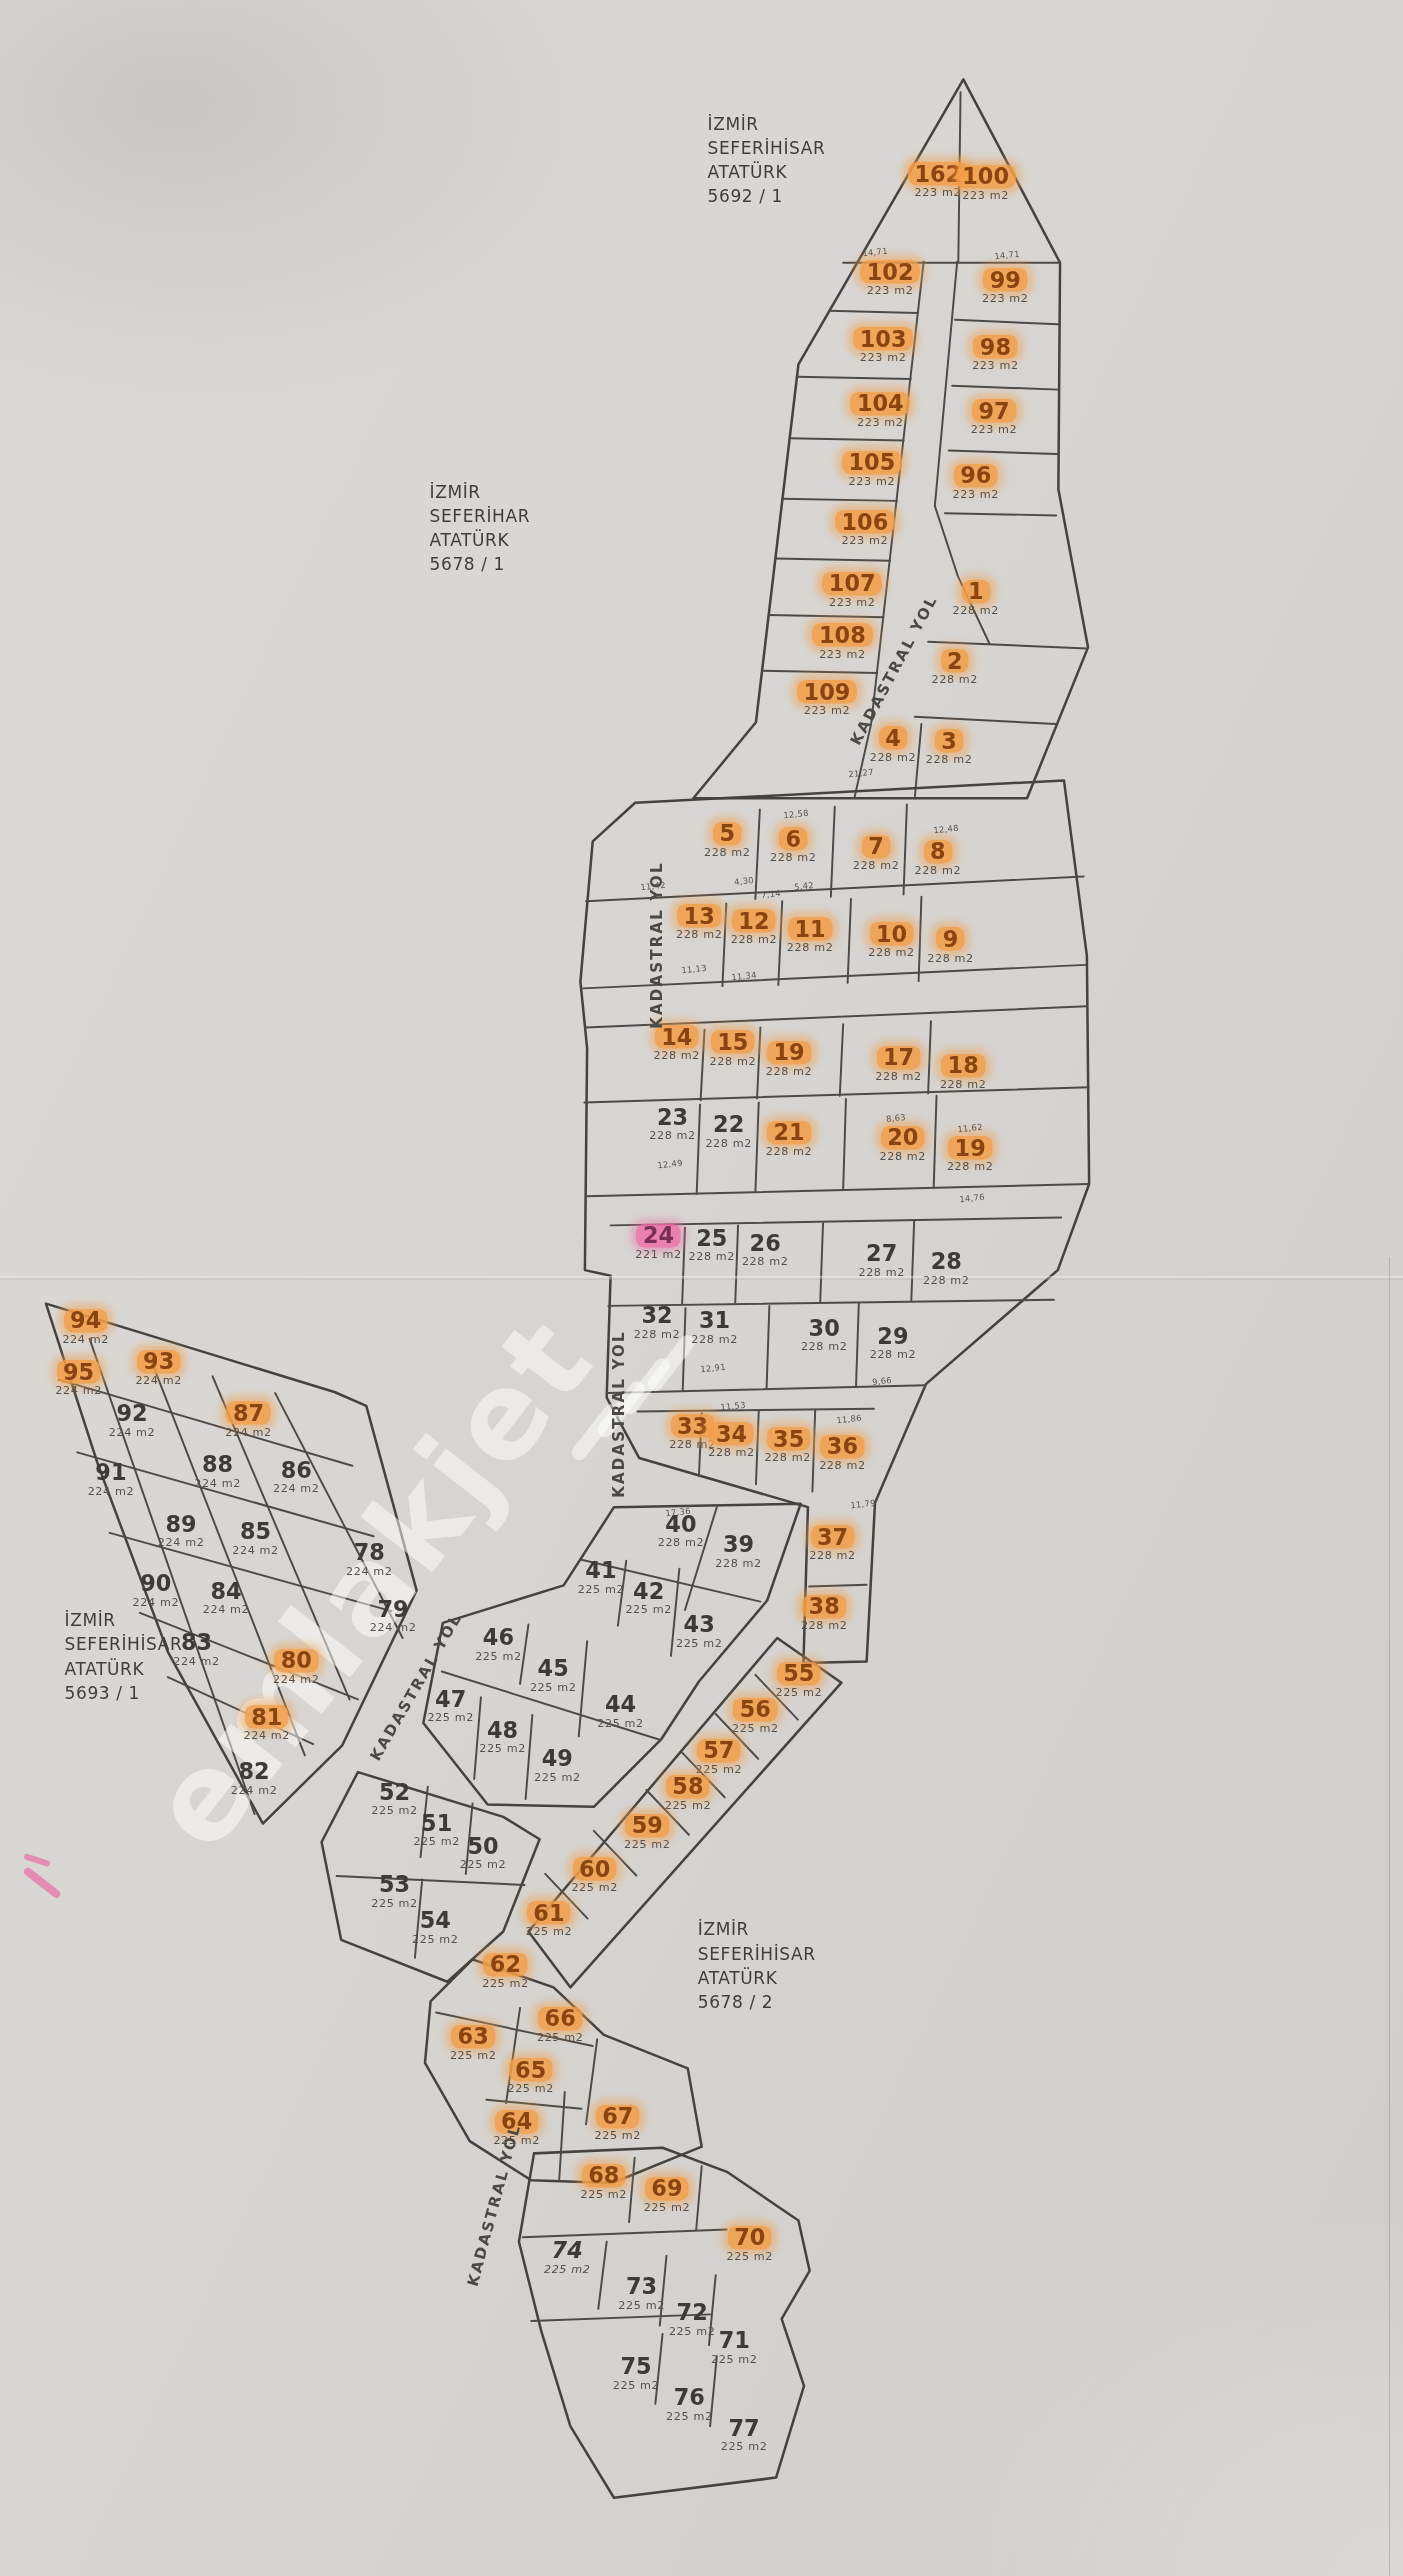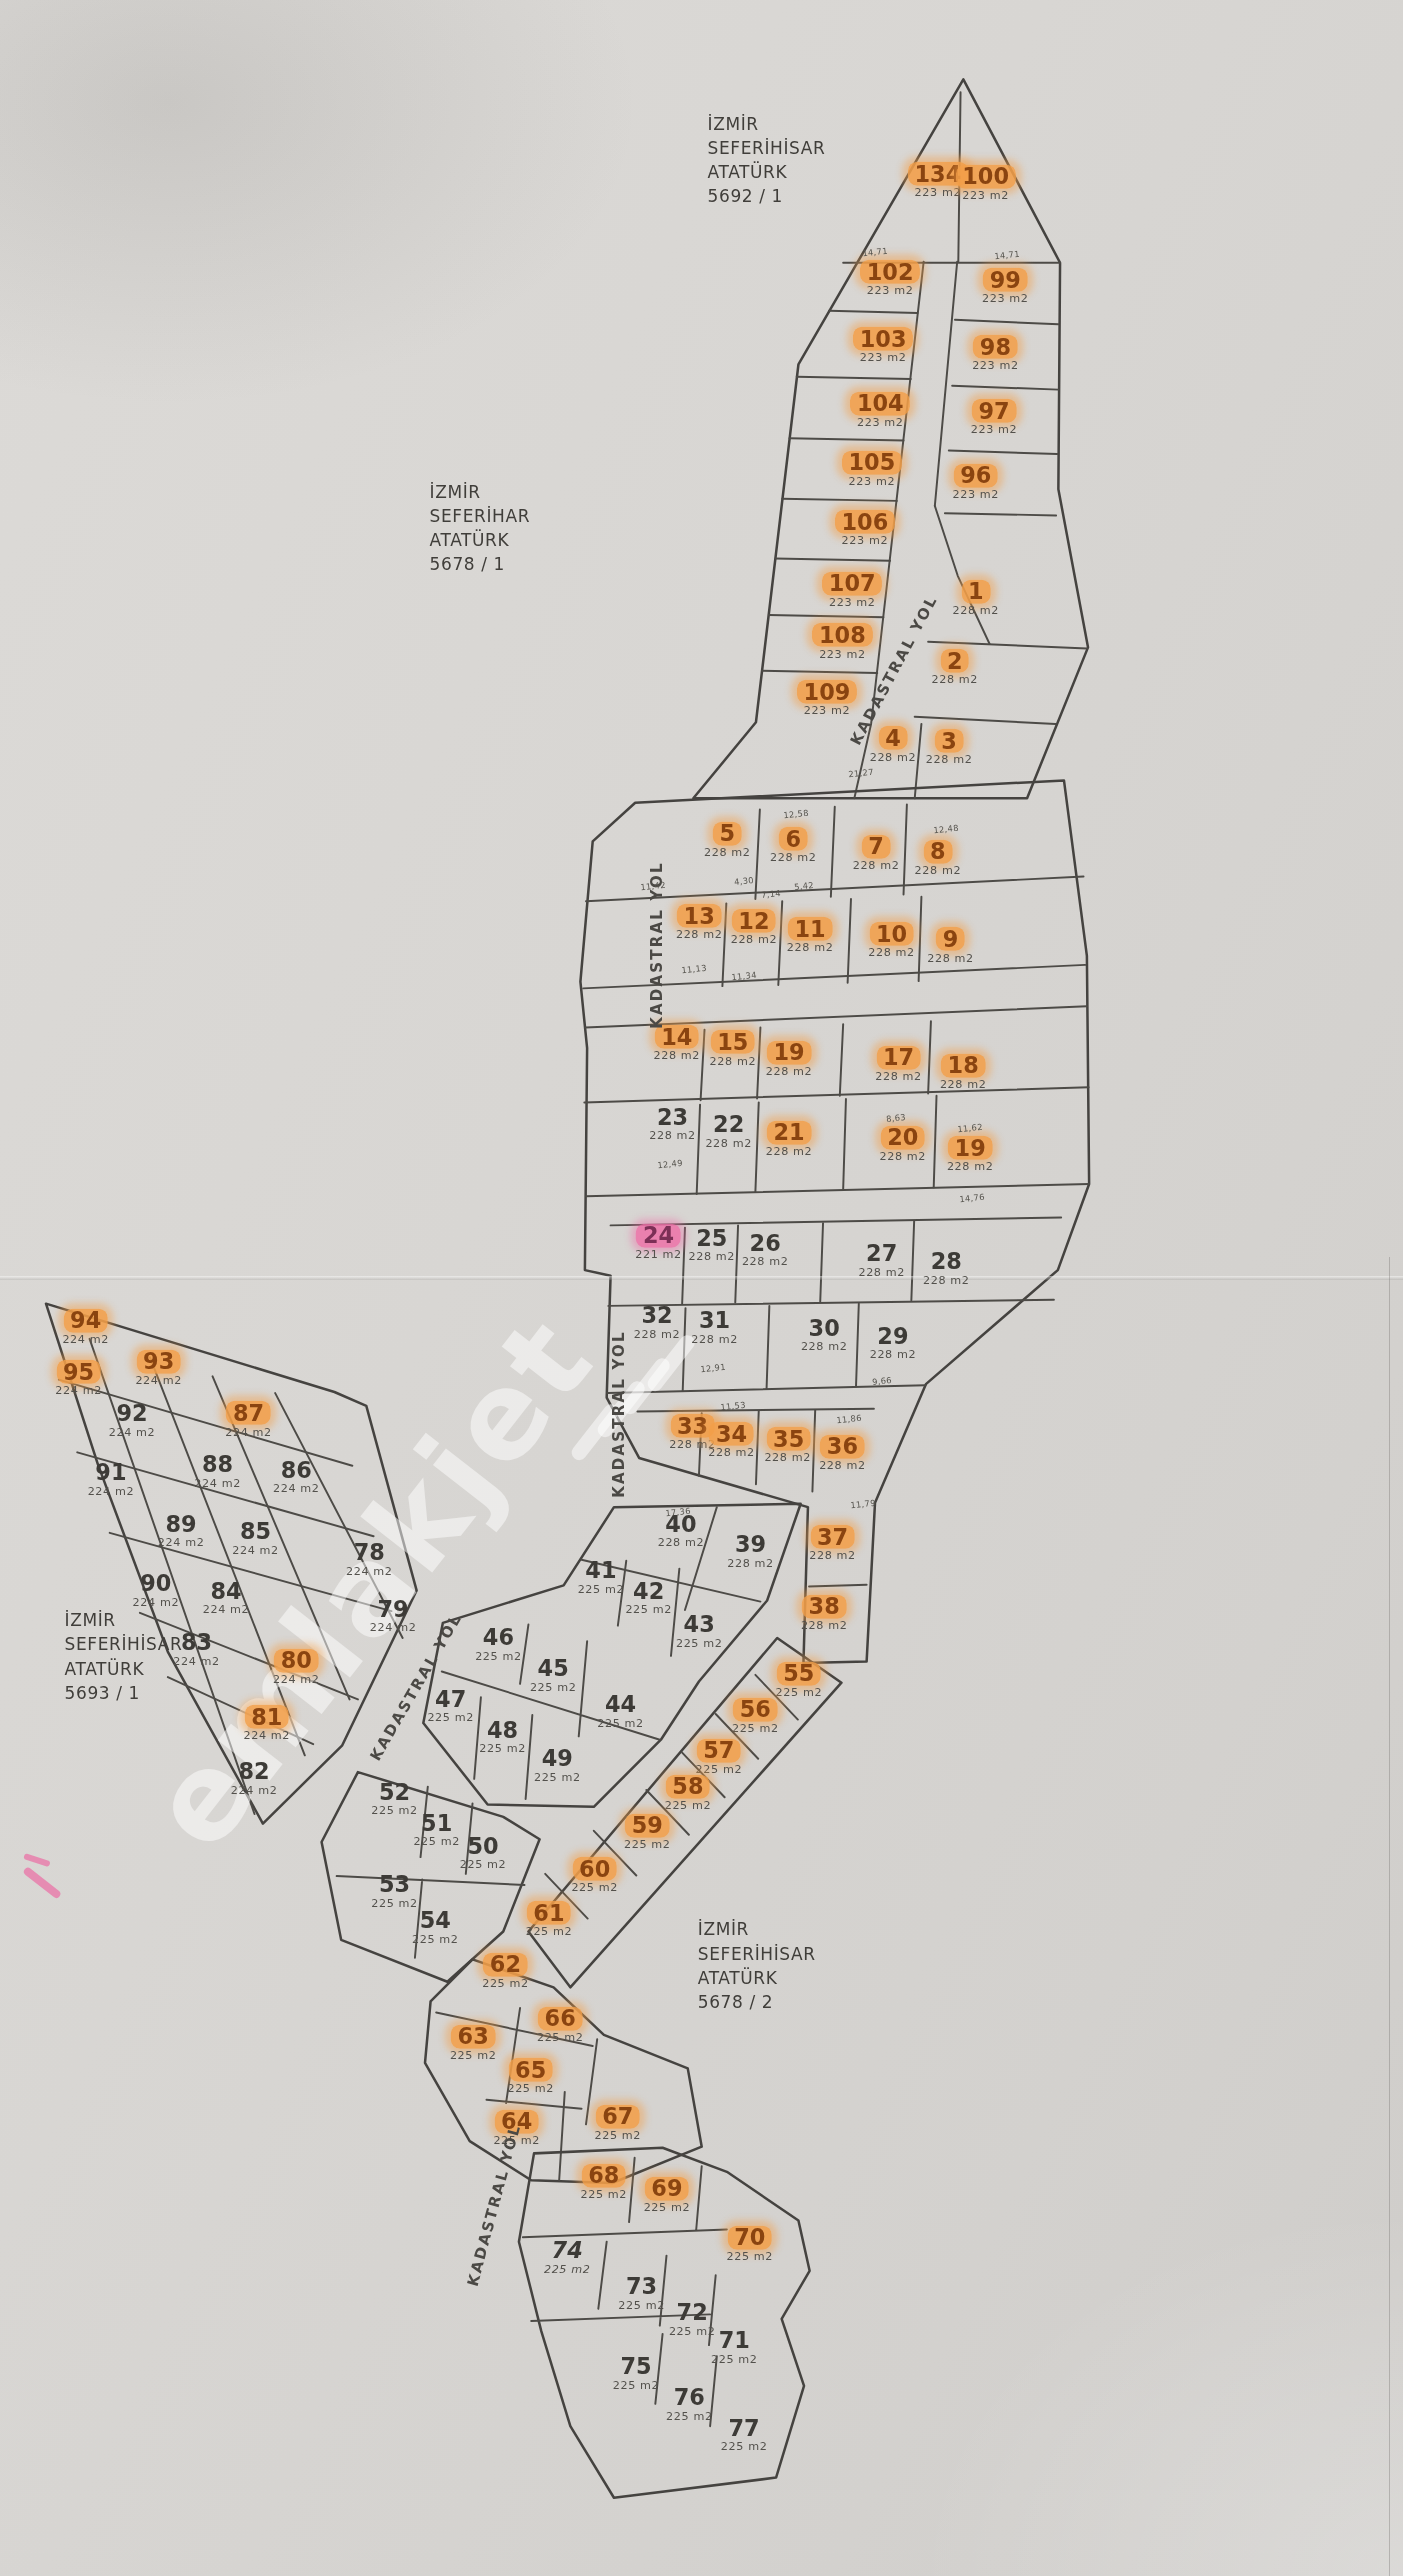--- a/index.html
+++ b/index.html
@@ -85,21 +85,21 @@
   <div class="wm-stripe" style="left:42.4%;top:55.6%;"></div>
   <div class="wm-stripe" style="left:44.2%;top:54.7%;"></div>
   <div class="wm-stripe" style="left:46.0%;top:53.8%;"></div>
   <div class="wm-stripe" style="left:47.8%;top:52.9%;"></div>
   <div class="pink-scribble" style="left:3.0%;top:73.1%;"></div>
   <div class="pink-scribble s2" style="left:2.6%;top:72.2%;"></div>
   <div class="crease"></div>
   <div class="paper-edge"></div>
 
   <div class="layer" id="labels">
-      <div class="parcel h-o" style="left: 66.8%; top: 7%;"><div class="pnum">134</div><div class="parea">223 m2</div></div>
+      <div class="parcel h-o" style="left: 66.8%; top: 7%;"><div class="pnum">162</div><div class="parea">223 m2</div></div>
       <div class="parcel h-o" style="left: 70.2%; top: 7.1%;"><div class="pnum">100</div><div class="parea">223 m2</div></div>
       <div class="parcel h-o" style="left: 63.4%; top: 10.8%;"><div class="pnum">102</div><div class="parea">223 m2</div></div>
       <div class="parcel h-o" style="left: 71.6%; top: 11.1%;"><div class="pnum">99</div><div class="parea">223 m2</div></div>
       <div class="parcel h-o" style="left: 62.9%; top: 13.4%;"><div class="pnum">103</div><div class="parea">223 m2</div></div>
       <div class="parcel h-o" style="left: 70.9%; top: 13.7%;"><div class="pnum">98</div><div class="parea">223 m2</div></div>
       <div class="parcel h-o" style="left: 62.7%; top: 15.9%;"><div class="pnum">104</div><div class="parea">223 m2</div></div>
       <div class="parcel h-o" style="left: 70.8%; top: 16.2%;"><div class="pnum">97</div><div class="parea">223 m2</div></div>
       <div class="parcel h-o" style="left: 62.1%; top: 18.2%;"><div class="pnum">105</div><div class="parea">223 m2</div></div>
       <div class="parcel h-o" style="left: 69.5%; top: 18.7%;"><div class="pnum">96</div><div class="parea">223 m2</div></div>
       <div class="parcel h-o" style="left: 61.6%; top: 20.5%;"><div class="pnum">106</div><div class="parea">223 m2</div></div>
@@ -137,21 +137,21 @@
       <div class="parcel" style="left: 63.6%; top: 52.1%;"><div class="pnum">29</div><div class="parea">228 m2</div></div>
       <div class="parcel" style="left: 58.7%; top: 51.8%;"><div class="pnum">30</div><div class="parea">228 m2</div></div>
       <div class="parcel" style="left: 50.9%; top: 51.5%;"><div class="pnum">31</div><div class="parea">228 m2</div></div>
       <div class="parcel" style="left: 46.8%; top: 51.3%;"><div class="pnum">32</div><div class="parea">228 m2</div></div>
       <div class="parcel h-o" style="left: 47.9%; top: 55.6%; margin-left: 20px;"><div class="pnum">33</div><div class="parea">228 m2</div></div>
       <div class="parcel h-o" style="left: 52.1%; top: 55.9%;"><div class="pnum">34</div><div class="parea">228 m2</div></div>
       <div class="parcel h-o" style="left: 56.1%; top: 56.1%; text-align: right;"><div class="pnum">35</div><div class="parea">228 m2</div></div>
       <div class="parcel h-o" style="left: 60%; top: 56.4%;"><div class="pnum">36</div><div class="parea">228 m2</div></div>
       <div class="parcel h-o" style="left: 59.3%; top: 59.9%;"><div class="pnum">37</div><div class="parea">228 m2</div></div>
       <div class="parcel h-o" style="left: 58.7%; top: 62.6%;"><div class="pnum">38</div><div class="parea">228 m2</div></div>
-      <div class="parcel" style="left: 52.6%; top: 60.2%; margin-left: 12px;"><div class="pnum">39</div><div class="parea">228 m2</div></div>
+      <div class="parcel" style="left: 52.6%; top: 60.2%;"><div class="pnum">39</div><div class="parea">228 m2</div></div>
       <div class="parcel" style="left: 48.5%; top: 59.4%;"><div class="pnum">40</div><div class="parea">228 m2</div></div>
       <div class="parcel" style="left: 42.8%; top: 61.2%;"><div class="pnum">41</div><div class="parea">225 m2</div></div>
       <div class="parcel" style="left: 46.2%; top: 62%;"><div class="pnum">42</div><div class="parea">225 m2</div></div>
       <div class="parcel" style="left: 49.8%; top: 63.3%;"><div class="pnum">43</div><div class="parea">225 m2</div></div>
       <div class="parcel" style="left: 44.2%; top: 66.4%;"><div class="pnum">44</div><div class="parea">225 m2</div></div>
       <div class="parcel" style="left: 39.4%; top: 65%;"><div class="pnum">45</div><div class="parea">225 m2</div></div>
       <div class="parcel" style="left: 35.5%; top: 63.8%;"><div class="pnum">46</div><div class="parea">225 m2</div></div>
       <div class="parcel" style="left: 32.1%; top: 66.2%;"><div class="pnum">47</div><div class="parea">225 m2</div></div>
       <div class="parcel" style="left: 35.8%; top: 67.4%;"><div class="pnum">48</div><div class="parea">225 m2</div></div>
       <div class="parcel" style="left: 39.7%; top: 68.5%;"><div class="pnum">49</div><div class="parea">225 m2</div></div>

